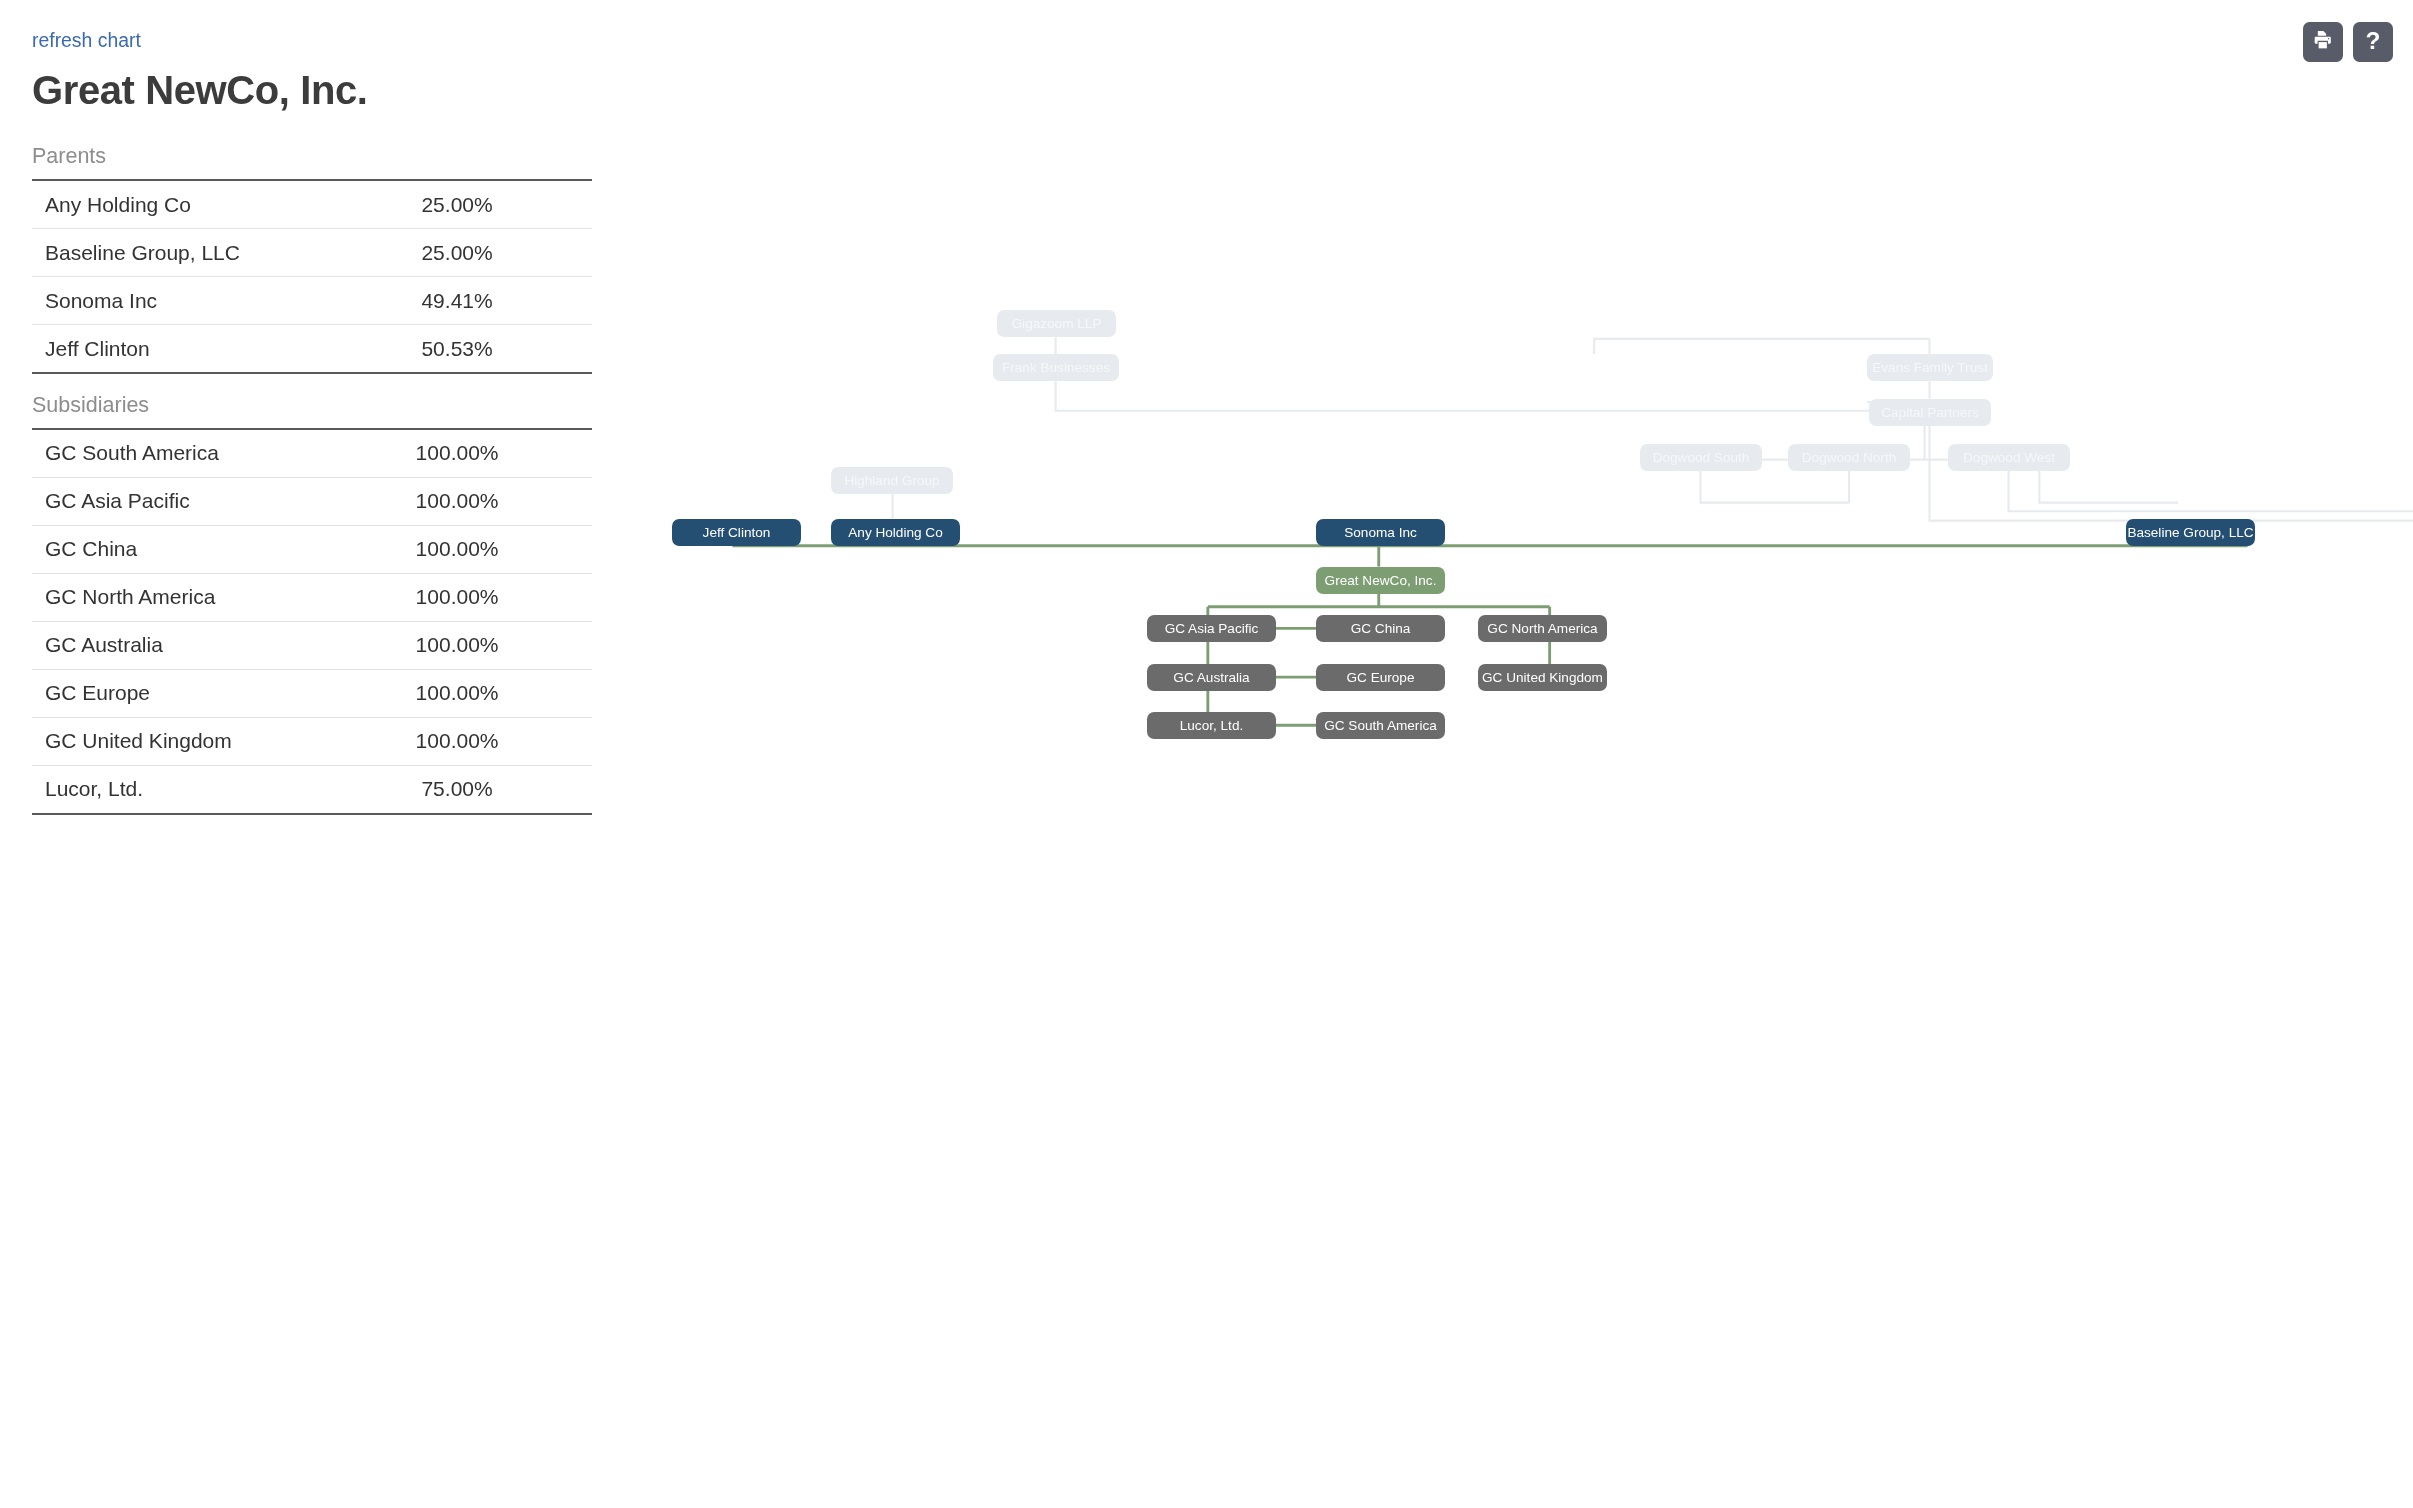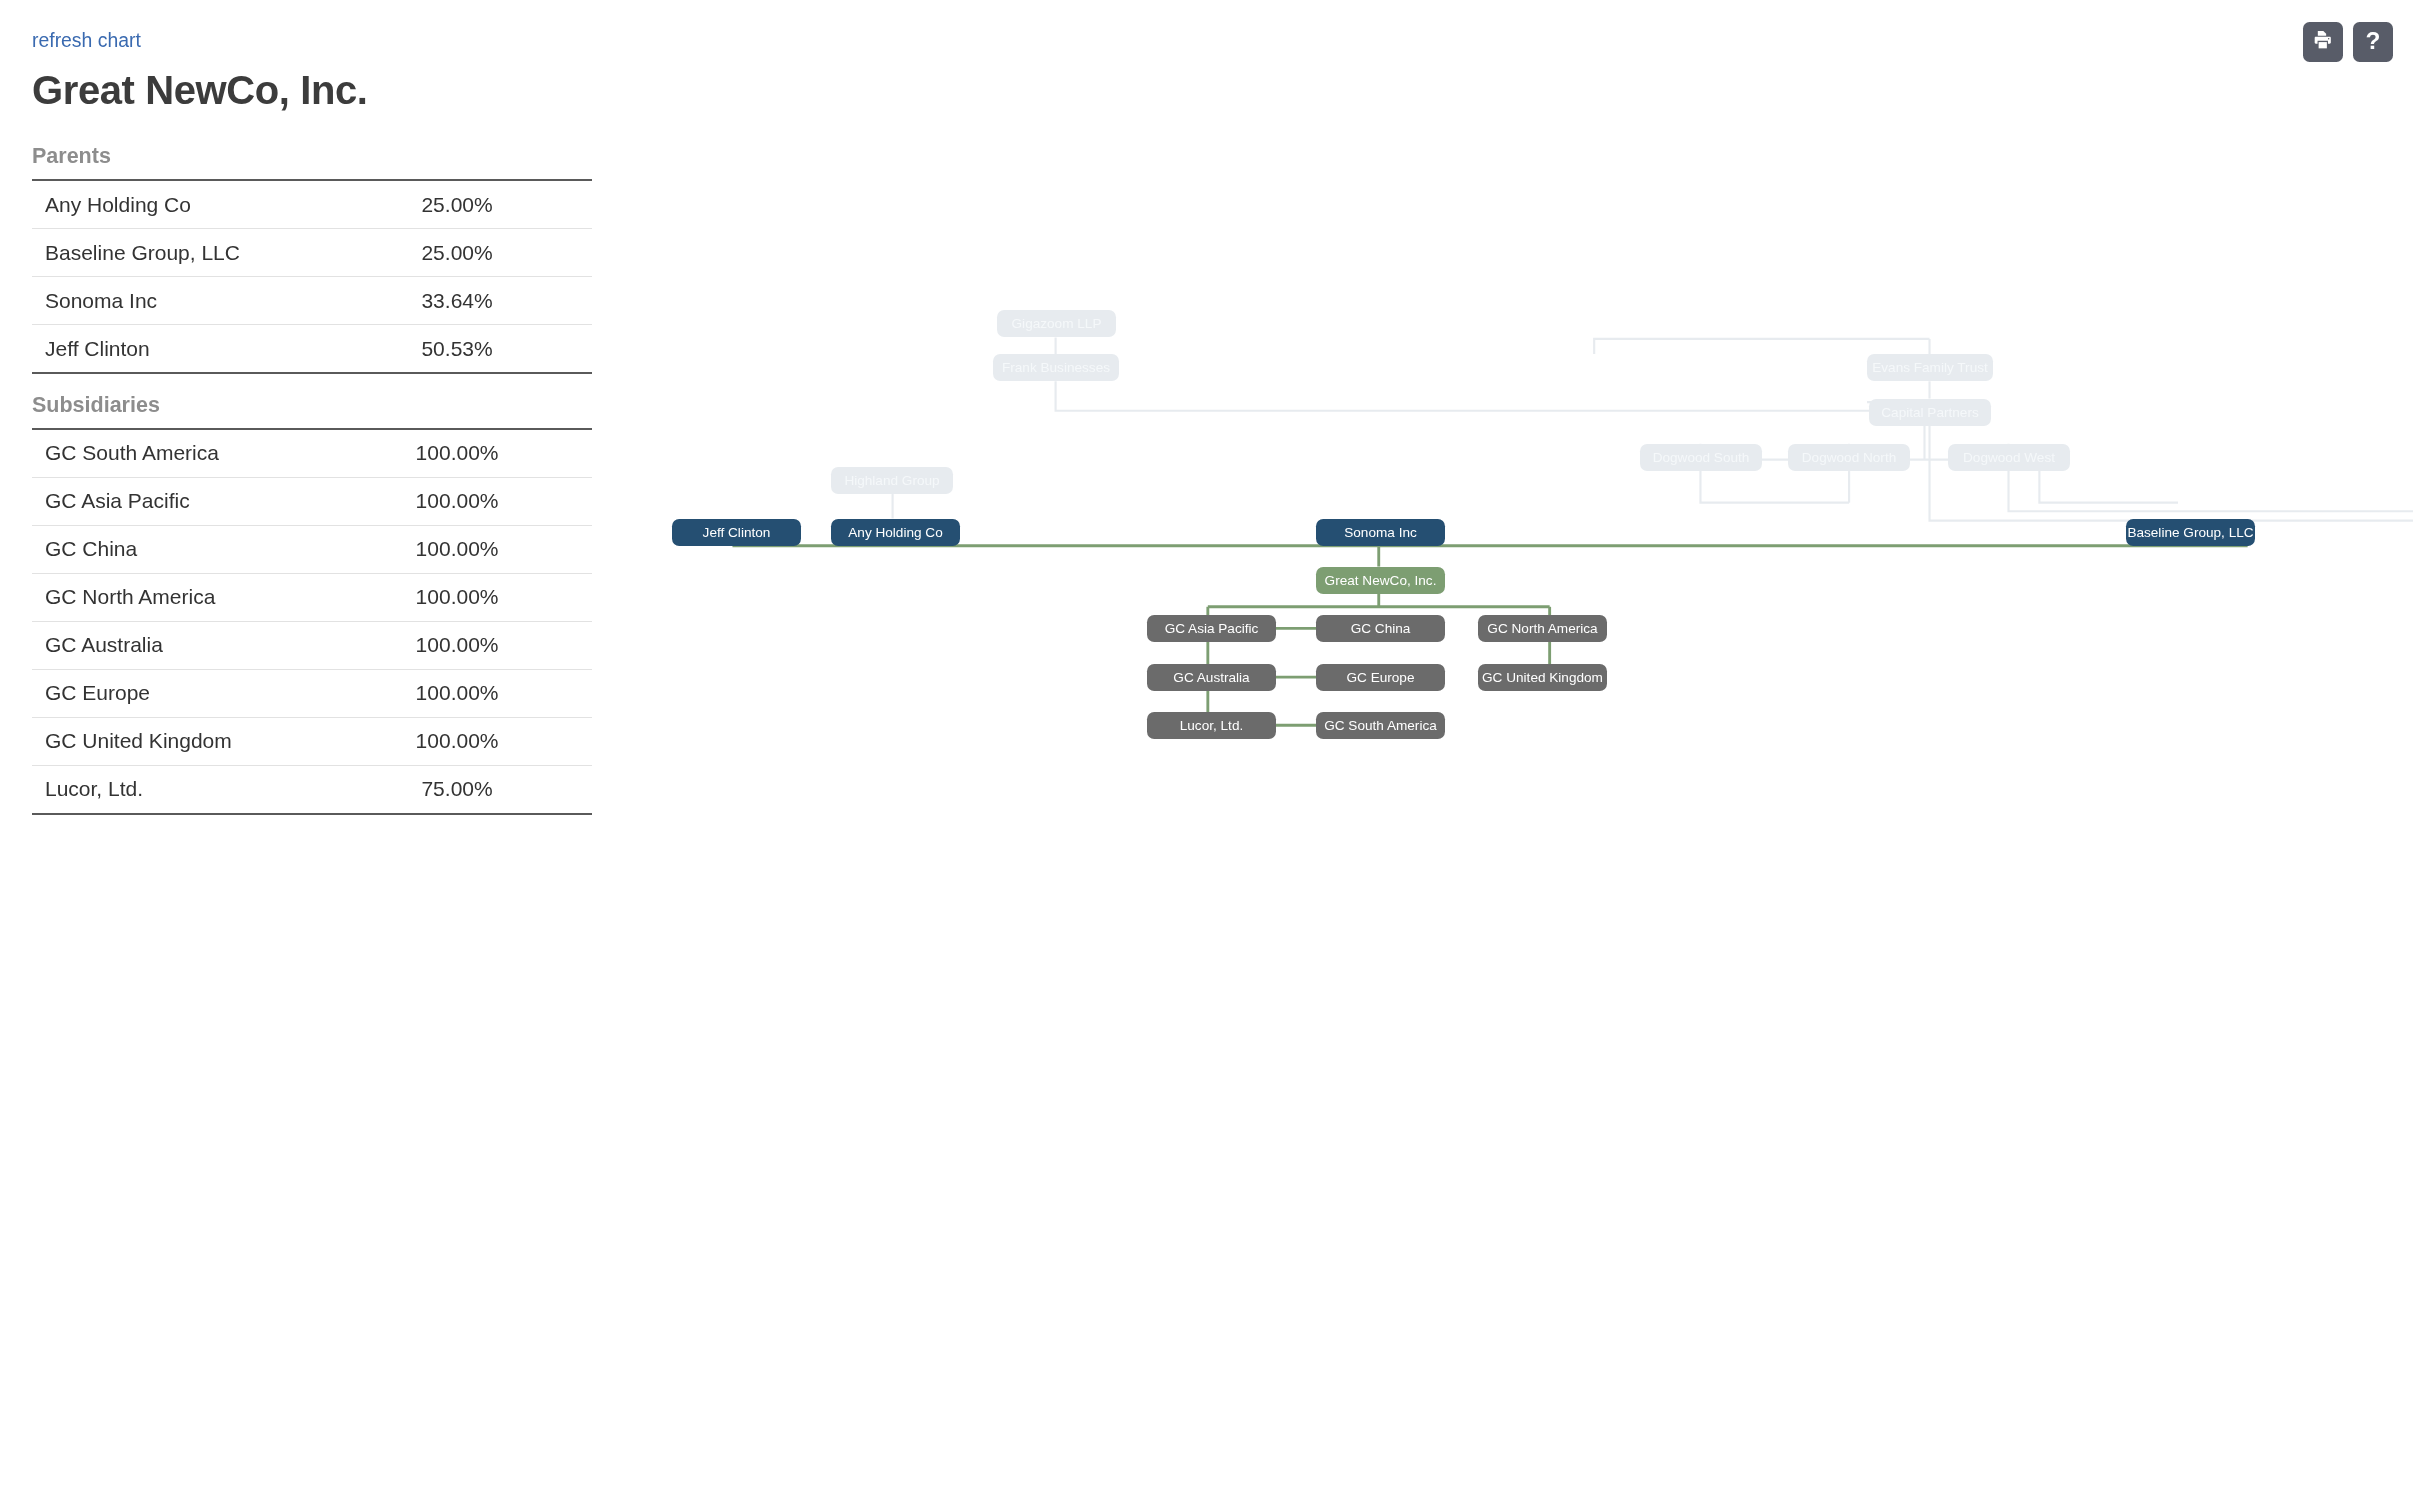--- a/index.html
+++ b/index.html
@@ -35,21 +35,21 @@
     letter-spacing: -0.4px;
     line-height: 1.1;
     margin-bottom: 32px;
   }
 
   .section { margin-bottom: 18.7px; }
 
   .section-heading {
     font-size: 21.5px;
     color: #8d8d8d;
-    font-weight: bold;
+    font-weight: normal;
     padding-bottom: 10px;
   }
 
   table.rel-table {
     width: 560px;
     border-collapse: collapse;
     table-layout: fixed;
   }
   table.rel-table tr.head-rule td {
     border-bottom: 2.2px solid #5a5a5a;
@@ -154,21 +154,21 @@
           <tr>
             <td class="name">Any Holding Co</td>
             <td class="pct">25.00%</td>
           </tr>
           <tr>
             <td class="name">Baseline Group, LLC</td>
             <td class="pct">25.00%</td>
           </tr>
           <tr>
             <td class="name">Sonoma Inc</td>
-            <td class="pct">33.64%</td>
+            <td class="pct">49.41%</td>
           </tr>
           <tr>
             <td class="name">Jeff Clinton</td>
             <td class="pct">50.53%</td>
           </tr>
           <tr class="foot-rule">
             <td colspan="2"></td>
           </tr>
         </tbody>
     </table>

